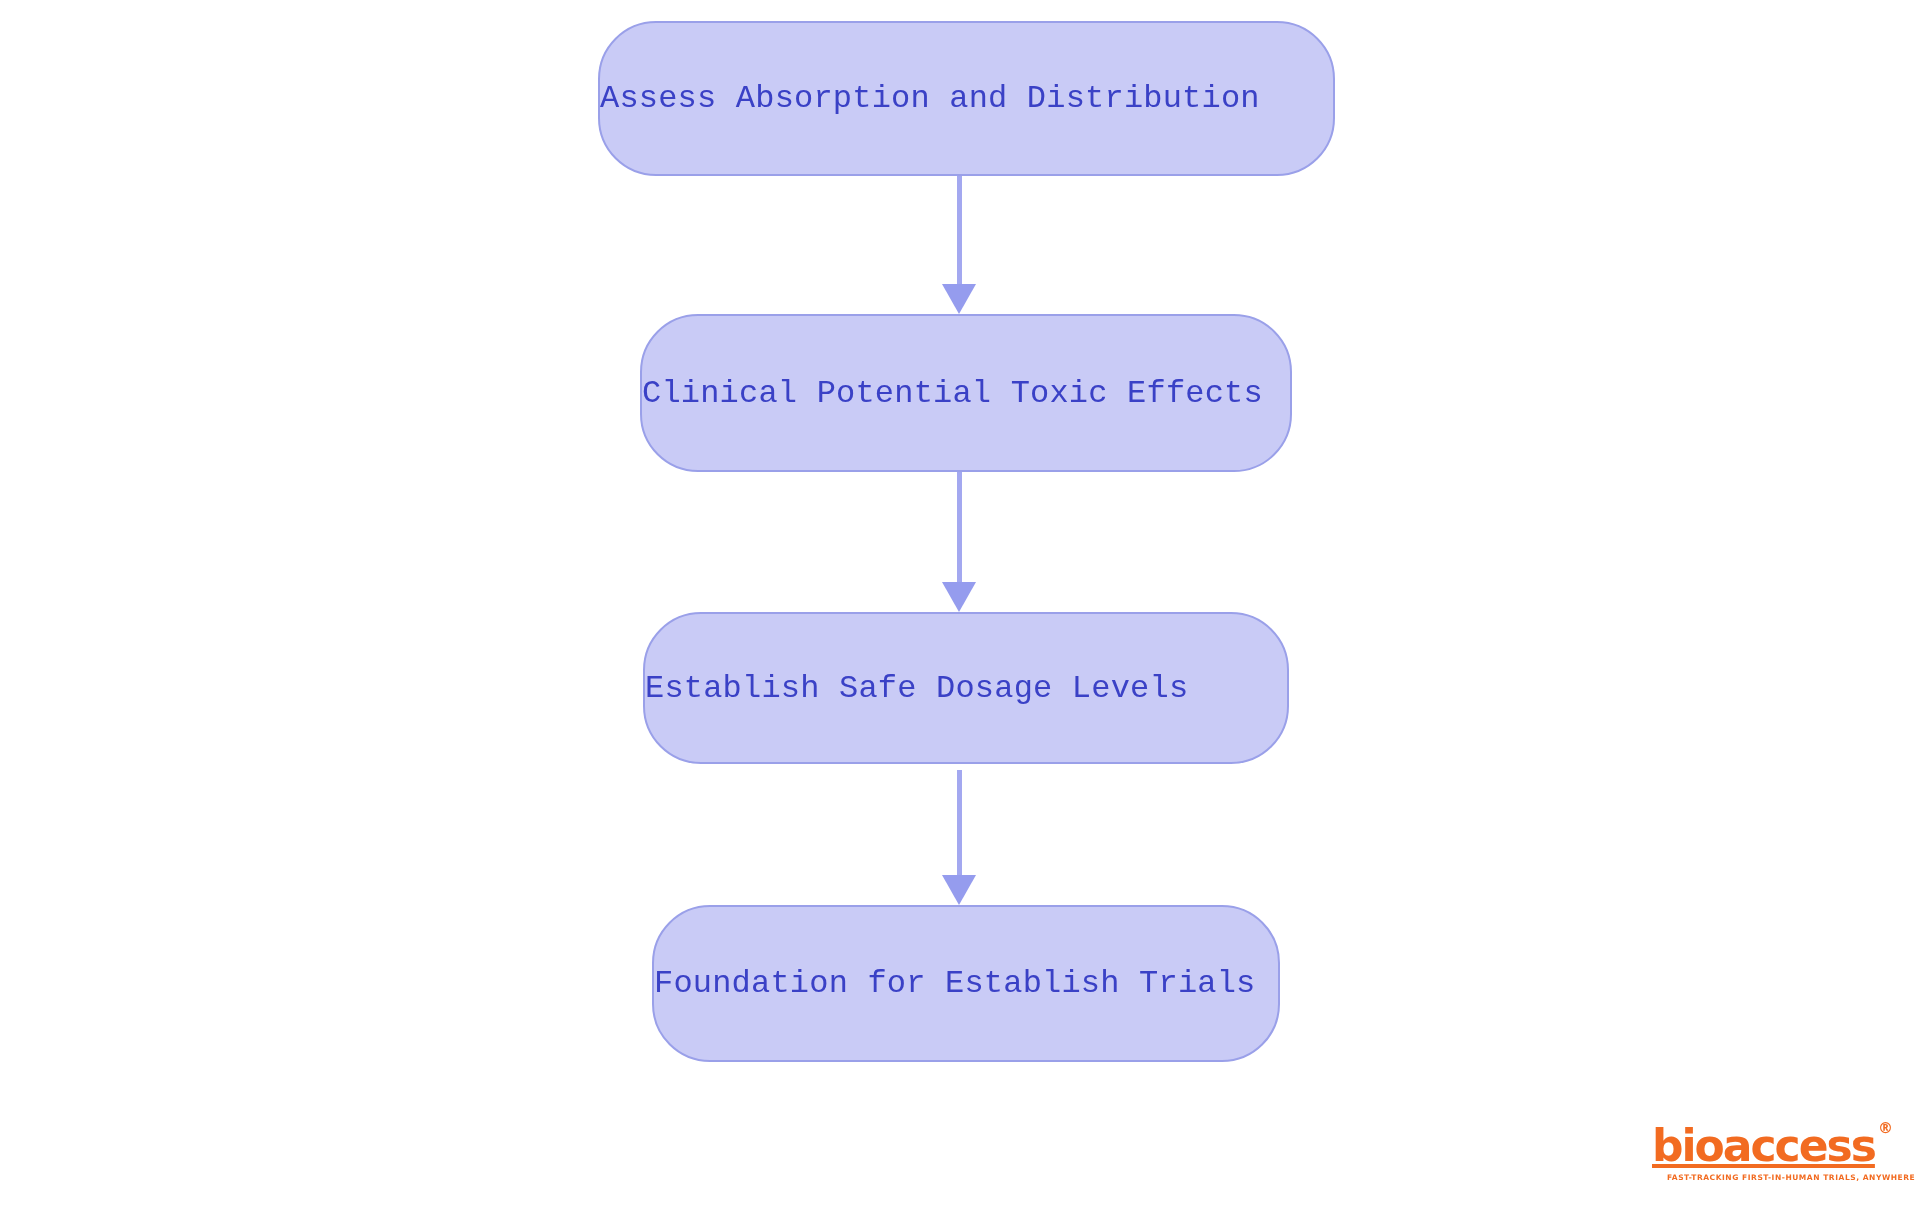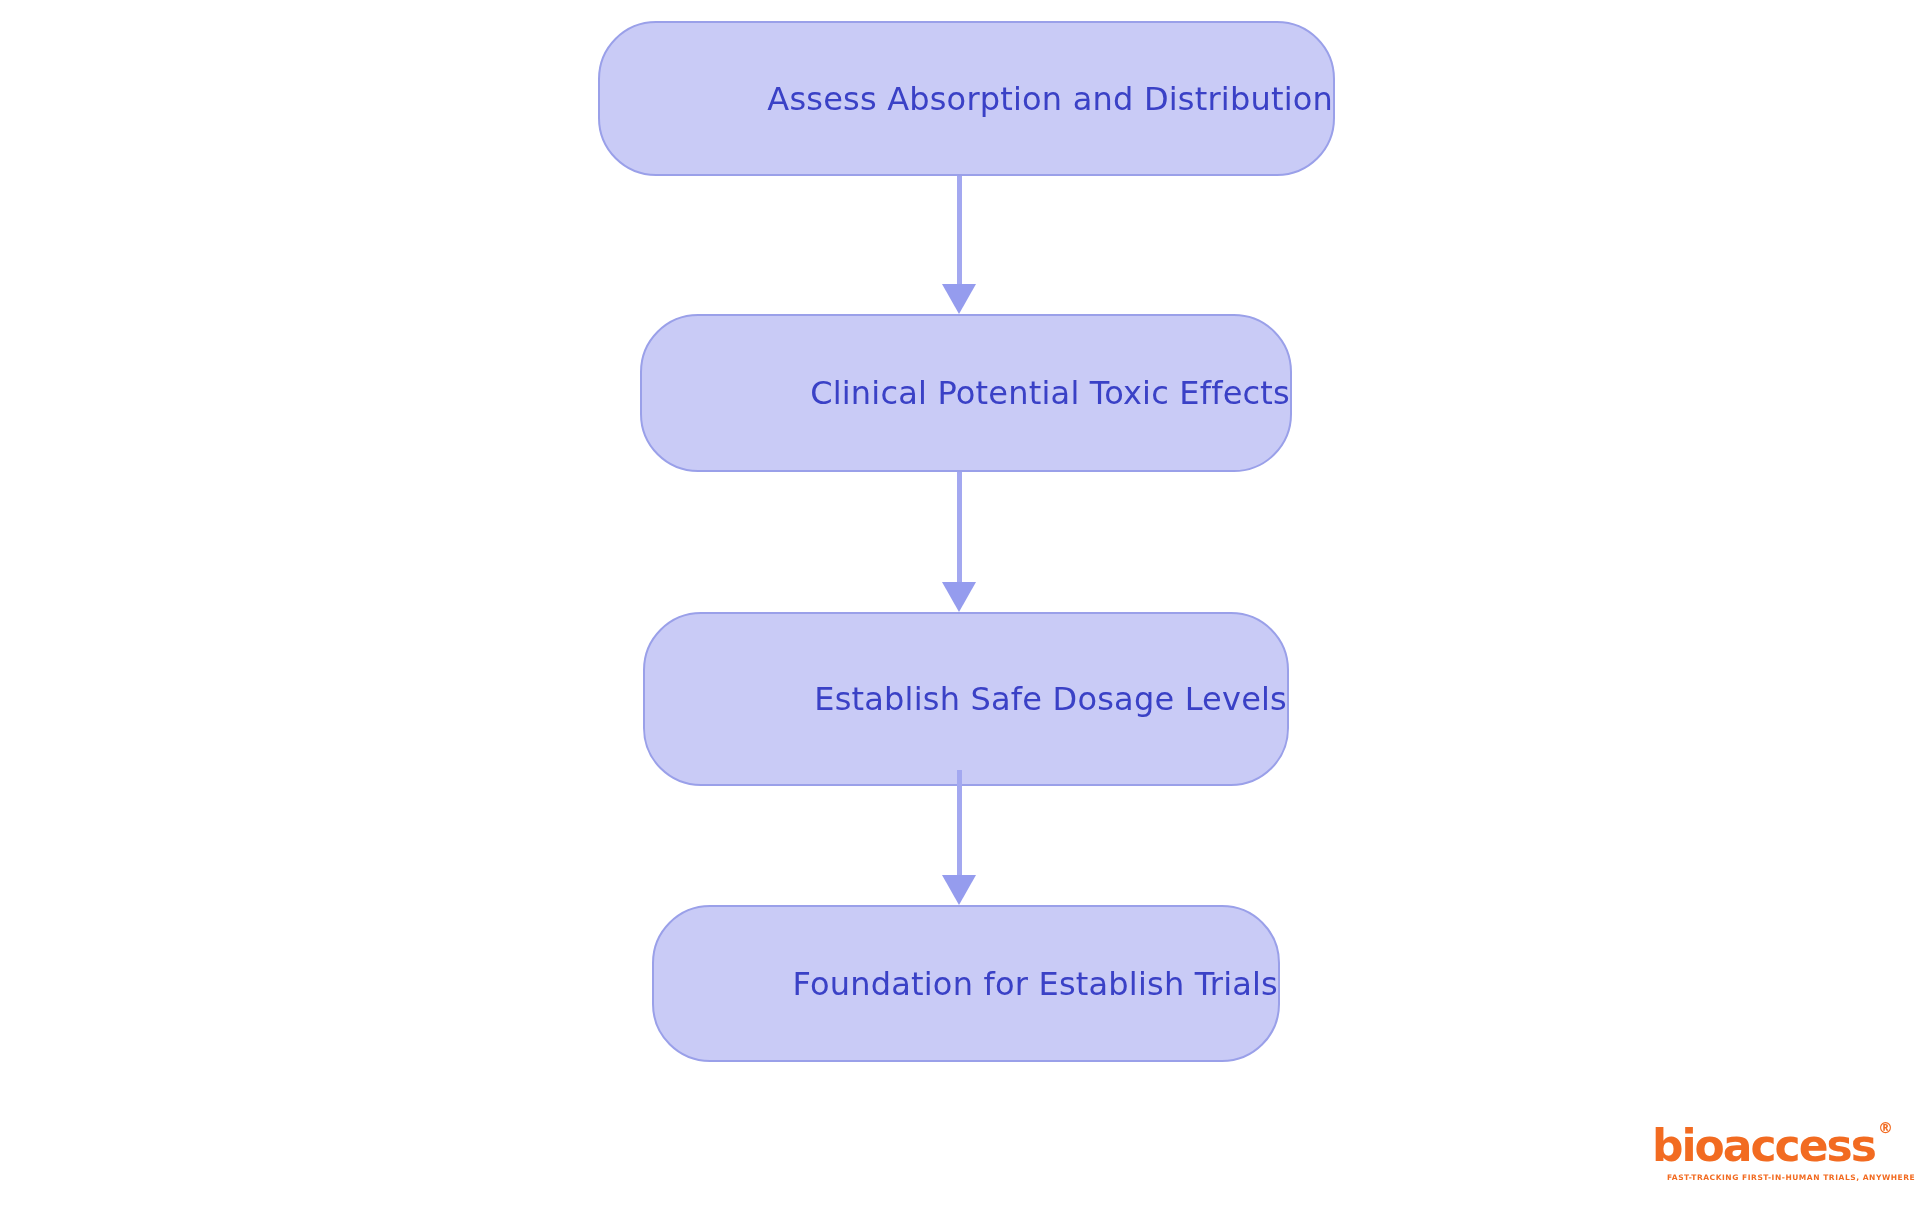--- a/index.html
+++ b/index.html
@@ -18,31 +18,32 @@
 
   
   .node {
     position: absolute;
     box-sizing: border-box;
     background: var(--node-fill, #c9cbf6);
     border: 2.5px solid var(--node-border, #9aa0e9);
     border-radius: 58px;
     display: flex;
     align-items: center;
-    justify-content: flex-end;
+    justify-content: flex-start;
+    font-family: Liberation Mono, monospace;
   }
   .node-label {
     color: var(--node-text, #3a41c6);
     font-size: 32px;
     letter-spacing: 0.2px;
     white-space: nowrap;
   }
   .node-0 { left: 598px; top: 21px;  width: 737px; height: 155px; }
   .node-1 { left: 640px; top: 314px; width: 652px; height: 158px; }
-  .node-2 { left: 643px; top: 612px; width: 646px; height: 174px; }
+  .node-2 { left: 643px; top: 612px; width: 646px; height: 152px; }
   .node-3 { left: 652px; top: 905px; width: 628px; height: 157px; }
 
   
   .arrow {
     position: absolute;
     width: 34px;
     display: flex;
     flex-direction: column;
     align-items: center;
   }
@@ -68,20 +69,21 @@
     left: 1652px;
     top: 1122px;
     color: var(--logo-orange, #f26b21);
   }
   .logo-brand {
     font-size: 44px;
     font-weight: bold;
     letter-spacing: -2px;
     line-height: 1.1;
     white-space: nowrap;
+    text-decoration: underline;
   }
   .logo-reg {
     display: inline-block;
     font-size: 15px;
     font-weight: bold;
     letter-spacing: 0;
     vertical-align: top;
     position: relative;
     top: -2px;
     left: 3px;

